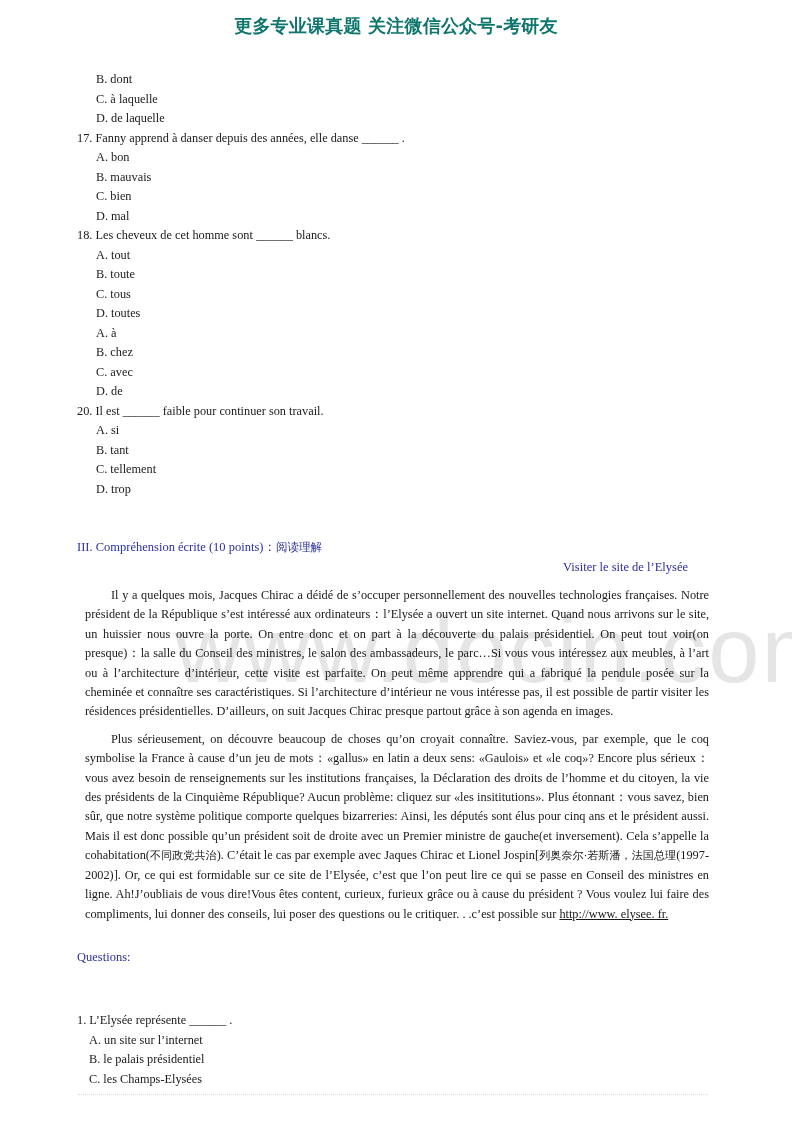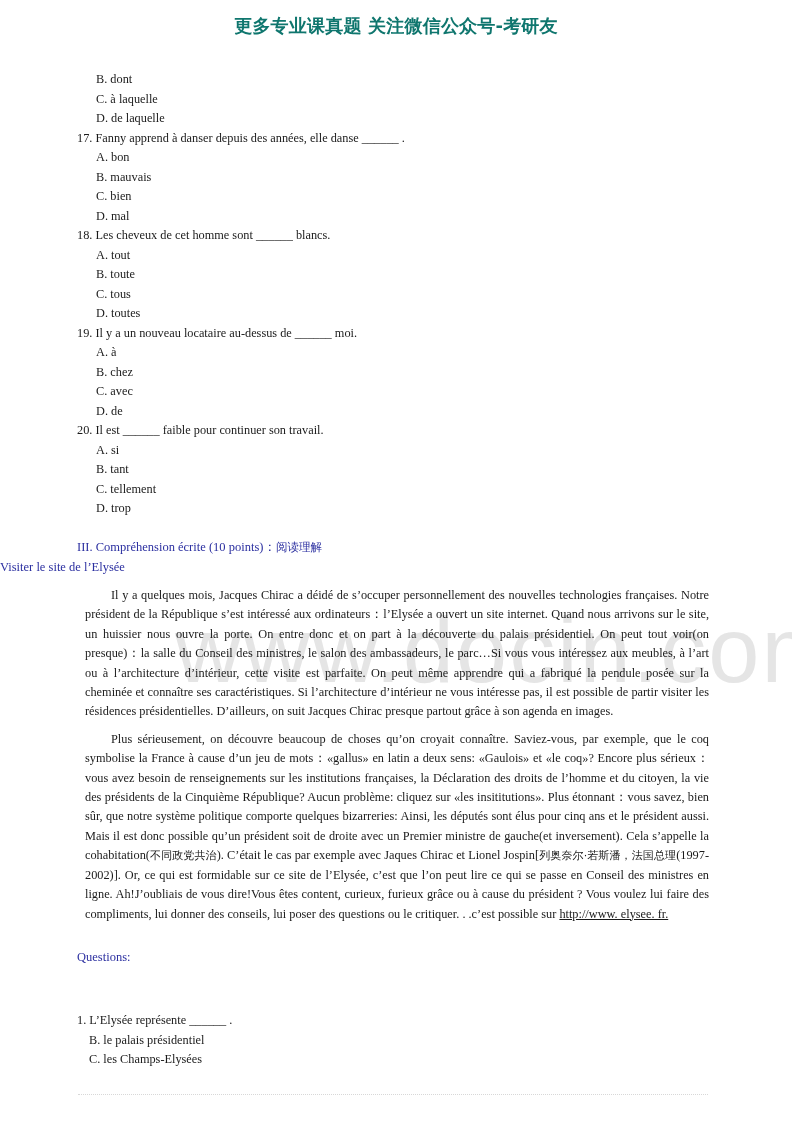--- a/index.html
+++ b/index.html
@@ -22,21 +22,21 @@
     .content { position: absolute; top: 70px; left: 77px; width: 640px; font-size: 12.3px; }
     .line { height: 19.5px; line-height: 19.5px; white-space: nowrap; }
     .opt { padding-left: 19px; }
     .q { padding-left: 0; }
     .section {
       position: absolute; top: 538px; left: 77px; font-size: 12.5px; color: #2b2fa0;
       line-height: 19.5px;
     }
     .section .cn { font-family: "DejaVu Sans", sans-serif; font-size: 11.5px; }
     .passage-title {
-      position: absolute; top: 558px; left: 0; width: 688px; text-align: left;
+      position: absolute; top: 558px; left: 0; width: 688px; text-align: right;
       font-size: 12.5px; color: #2b2fa0; line-height: 19.5px;
     }
     .passage { position: absolute; top: 578px; left: 77px; width: 640px; font-size: 12.3px; }
     .para { text-align: justify; text-align-last: left; line-height: 19.4px; margin: 8px; text-indent: 26px; }
     .passage .cn { font-family: "DejaVu Sans", sans-serif; font-size: 11px; }
     .link { text-decoration: underline; }
     .questions-label {
       position: absolute; top: 948px; left: 77px; color: #2b2fa0; font-size: 12.5px; line-height: 19.5px;
     }
     .questions { position: absolute; top: 968px; left: 77px; width: 640px; font-size: 12.3px; margin-top: 43px; }
@@ -63,21 +63,20 @@
   <div class="line opt">B. mauvais</div>
   <div class="line opt">C. bien</div>
   <div class="line opt">D. mal</div>
 
   <div class="line q">18. Les cheveux de cet homme sont ______ blancs.</div>
   <div class="line opt">A. tout</div>
   <div class="line opt">B. toute</div>
   <div class="line opt">C. tous</div>
   <div class="line opt">D. toutes</div>
 
-  <div class="line q">19. Il y a un nouveau locataire au-dessus de ______ moi.</div>
   <div class="line opt">A. à</div>
   <div class="line opt">B. chez</div>
   <div class="line opt">C. avec</div>
   <div class="line opt">D. de</div>
 
   <div class="line q">20. Il est ______ faible pour continuer son travail.</div>
   <div class="line opt">A. si</div>
   <div class="line opt">B. tant</div>
   <div class="line opt">C. tellement</div>
   <div class="line opt">D. trop</div>
@@ -91,17 +90,18 @@
 
 <div class="passage">
   <p class="para">Il y a quelques mois, Jacques Chirac a déidé de s’occuper personnellement des nouvelles technologies françaises. Notre président de la République s’est intéressé aux ordinateurs：l’Elysée a ouvert un site internet. Quand nous arrivons sur le site, un huissier nous ouvre la porte. On entre donc et on part à la découverte du palais présidentiel. On peut tout voir(on presque)：la salle du Conseil des ministres, le salon des ambassadeurs, le parc…Si vous vous intéressez aux meubles, à l’art ou à l’architecture d’intérieur, cette visite est parfaite. On peut même apprendre qui a fabriqué la pendule posée sur la cheminée et connaître ses caractéristiques. Si l’architecture d’intérieur ne vous intéresse pas, il est possible de partir visiter les résidences présidentielles. D’ailleurs, on suit Jacques Chirac presque partout grâce à son agenda en images.</p>
   <p class="para"><span>Plus sérieusement, on découvre beaucoup de choses qu’on croyait connaître. Saviez-vous, par exemple, que le coq symbolise la France à cause d’un jeu de mots：«gallus» en latin a deux sens: «Gaulois» et «le coq»? Encore plus sérieux：vous avez besoin de renseignements sur les institutions françaises, la Déclaration des droits de l’homme et du citoyen, la vie des présidents de la Cinquième République? Aucun problème: cliquez sur «les insititutions». Plus étonnant：vous savez, bien sûr, que notre système politique comporte quelques bizarreries: Ainsi, les députés sont élus pour cinq ans et le président aussi. Mais il est donc possible qu’un président soit de droite avec un Premier ministre de gauche(et inversement). Cela s’appelle la cohabitation(</span><span class="cn">不同政党共治</span><span>). C’était le cas par exemple avec Jaques Chirac et Lionel Jospin[</span><span class="cn">列奥奈尔·若斯潘，法国总理</span><span>(1997-2002)]. Or, ce qui est formidable sur ce site de l’Elysée, c’est que l’on peut lire ce qui se passe en Conseil des ministres en ligne. Ah!J’oubliais de vous dire!Vous êtes content, curieux, furieux grâce ou à cause du président ? Vous voulez lui faire des compliments, lui donner des conseils, lui poser des questions ou le critiquer. . .c’est possible sur </span><span class="link">http://www. elysee. fr.</span></p>
 </div>
 
 <div class="questions-label">Questions:</div>
 
 <div class="questions">
   <div class="line q">1. L’Elysée représente ______ .</div>
+  <div class="line opt">A. un site sur l’internet</div>
   <div class="line opt">B. le palais présidentiel</div>
   <div class="line opt">C. les Champs-Elysées</div>
 </div>
 
 <div class="footer-dots"></div>
 
 </body></html>

